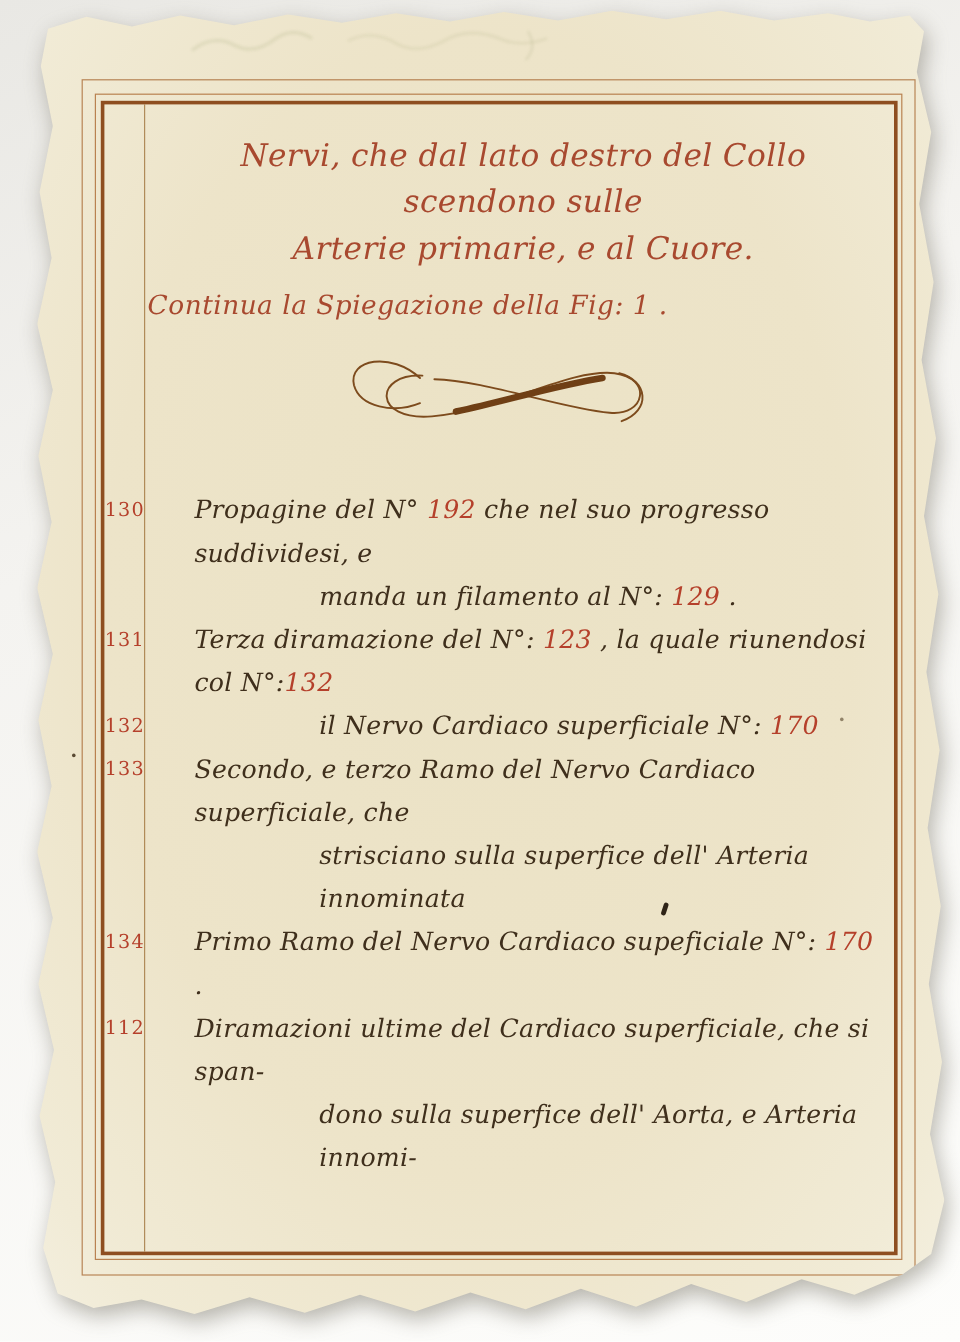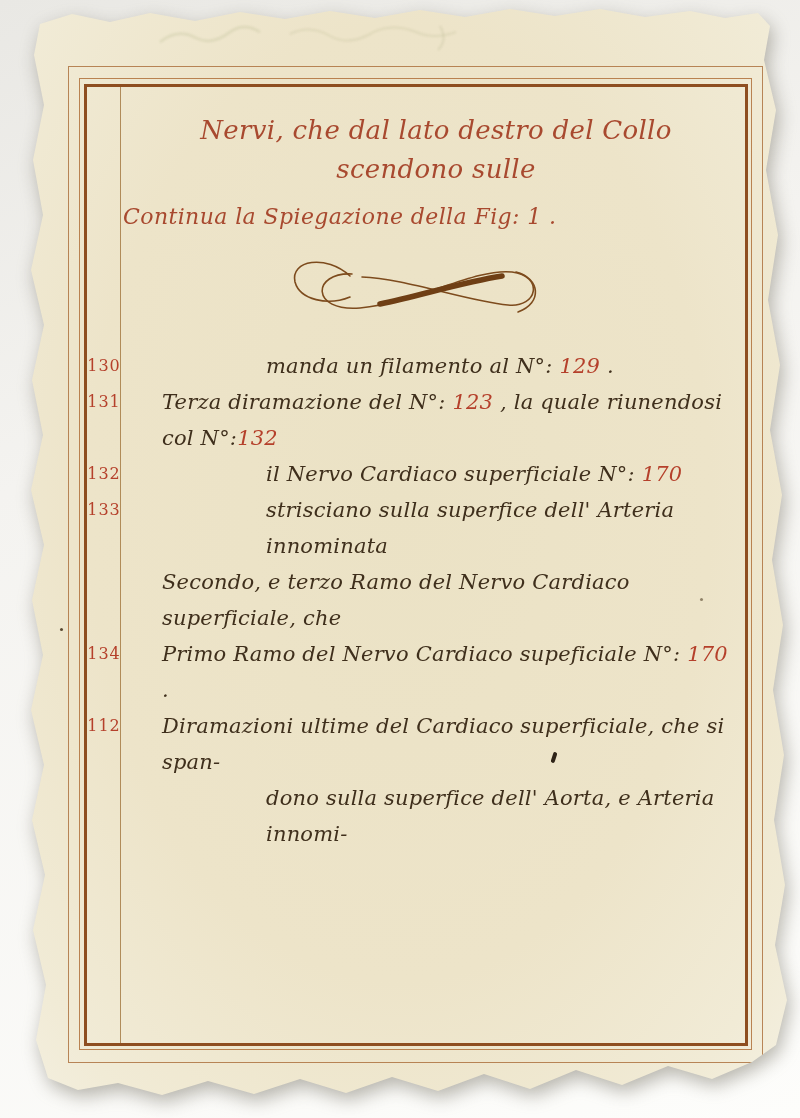--- a/index.html
+++ b/index.html
@@ -42,21 +42,21 @@
   .rule-outer{left:68px;top:66px;width:695px;height:997px;border:1.5px solid rgba(169,106,54,.8);}
   .rule-mid{left:79px;top:78px;width:673px;height:972px;border:1px solid rgba(175,112,58,.85);}
   .rule-thick{left:84px;top:84px;width:664px;height:962px;border:3px solid var(--frame-dark);}
   .col-line{position:absolute;left:33px;top:0;bottom:0;width:1px;background:rgba(160,116,60,.8);}
   .content{position:absolute;inset:0;overflow:hidden;}
   .title{margin:24px 6px 0 46px;text-align:center;color:var(--title-ink);
     font-style:italic;font-size:26px;line-height:39px;letter-spacing:.3px;font-weight:normal;}
   .subtitle{margin:13px 6px 0 36px;text-align:left;color:var(--title-ink);
     font-style:italic;font-size:22px;line-height:30px;letter-spacing:.4px;}
   .flourish{display:block;margin:18px auto 0;}
-  .entries{list-style:none;margin:14px 8px 0 0;padding:0;}
+  .entries{list-style:none;margin:34px 8px 0 0;padding:0;}
   .entry{display:flex;align-items:flex-start;}
   .num{flex:0 0 34px;width:34px;text-align:center;color:var(--ref-red);
     font-size:16px;line-height:36px;letter-spacing:1px;}
   .body-col{flex:1;padding:0 6px 0 41px;color:var(--body-ink);
     font-style:italic;font-size:21px;line-height:36px;letter-spacing:.2px;}
   .line.indent{padding-left:104px;}
   .ref-red{color:var(--ref-red);}
   .speck{position:absolute;}
   .speck-1{left:552px;top:752px;width:4px;height:11px;background:#2f2417;border-radius:2px;transform:rotate(18deg);}
   .speck-2{left:60px;top:628px;width:3px;height:3px;border-radius:50%;background:#5a4a33;}
@@ -78,37 +78,39 @@
       <div class="rule rule-outer"></div>
       <div class="rule rule-mid"></div>
 
       <div class="rule rule-thick">
         <div class="col-line"></div>
 
         <div class="content">
 
           <h1 class="title">
             <div>Nervi, che dal lato destro del Collo scendono sulle</div>
+            <div>Arterie primarie, e al Cuore.</div>
           </h1>
 
           <div class="subtitle">Continua la Spiegazione della Fig: 1 .</div>
 
           <svg class="flourish" viewBox="0 0 300 84" width="300" height="84">
             <g fill="none" stroke="#7d4b1d" stroke-width="1.6" stroke-linecap="round">
               <path d="M84,26 C60,4 24,10 29,32 C34,50 62,56 84,47"></path>
               <path d="M86,24 C46,22 44,62 94,58 C152,53 208,18 246,22 C278,26 272,58 242,55 C200,51 138,28 96,27"></path>
               <path d="M250,22 C274,28 277,53 252,62"></path>
             </g>
             <path d="M114,54 C156,45 198,32 236,26" fill="none" stroke="#6f3f15" stroke-width="5.5" stroke-linecap="round"></path>
           </svg>
 
           <ol class="entries">
   <li class="entry">
     <span class="num">130</span>
     <div class="body-col">
+                  <div class="line"><span>Propagine del N° </span><span class="ref-red">192</span><span> che nel suo progresso suddividesi, e</span></div>
                   <div class="line indent"><span>manda un filamento al N°: </span><span class="ref-red">129</span><span> .</span></div>
                 </div>
   </li>
 
   <li class="entry">
     <span class="num">131</span>
     <div class="body-col">
                   <div class="line"><span>Terza diramazione del N°: </span><span class="ref-red">123</span><span> , la quale riunendosi col N°:</span><span class="ref-red">132</span></div>
                 </div>
   </li>
@@ -116,22 +118,22 @@
   <li class="entry">
     <span class="num">132</span>
     <div class="body-col">
                   <div class="line indent"><span>il Nervo Cardiaco superficiale N°: </span><span class="ref-red">170</span></div>
                 </div>
   </li>
 
   <li class="entry">
     <span class="num">133</span>
     <div class="body-col">
+                  <div class="line"><span>Secondo, e terzo Ramo del Nervo Cardiaco superficiale, che</span></div>
                   <div class="line indent"><span>strisciano sulla superfice dell' Arteria innominata</span></div>
-                  <div class="line"><span>Secondo, e terzo Ramo del Nervo Cardiaco superficiale, che</span></div>
                 </div>
   </li>
 
   <li class="entry">
     <span class="num">134</span>
     <div class="body-col">
                   <div class="line"><span>Primo Ramo del Nervo Cardiaco supeficiale N°: </span><span class="ref-red">170</span><span> .</span></div>
                 </div>
   </li>
 

